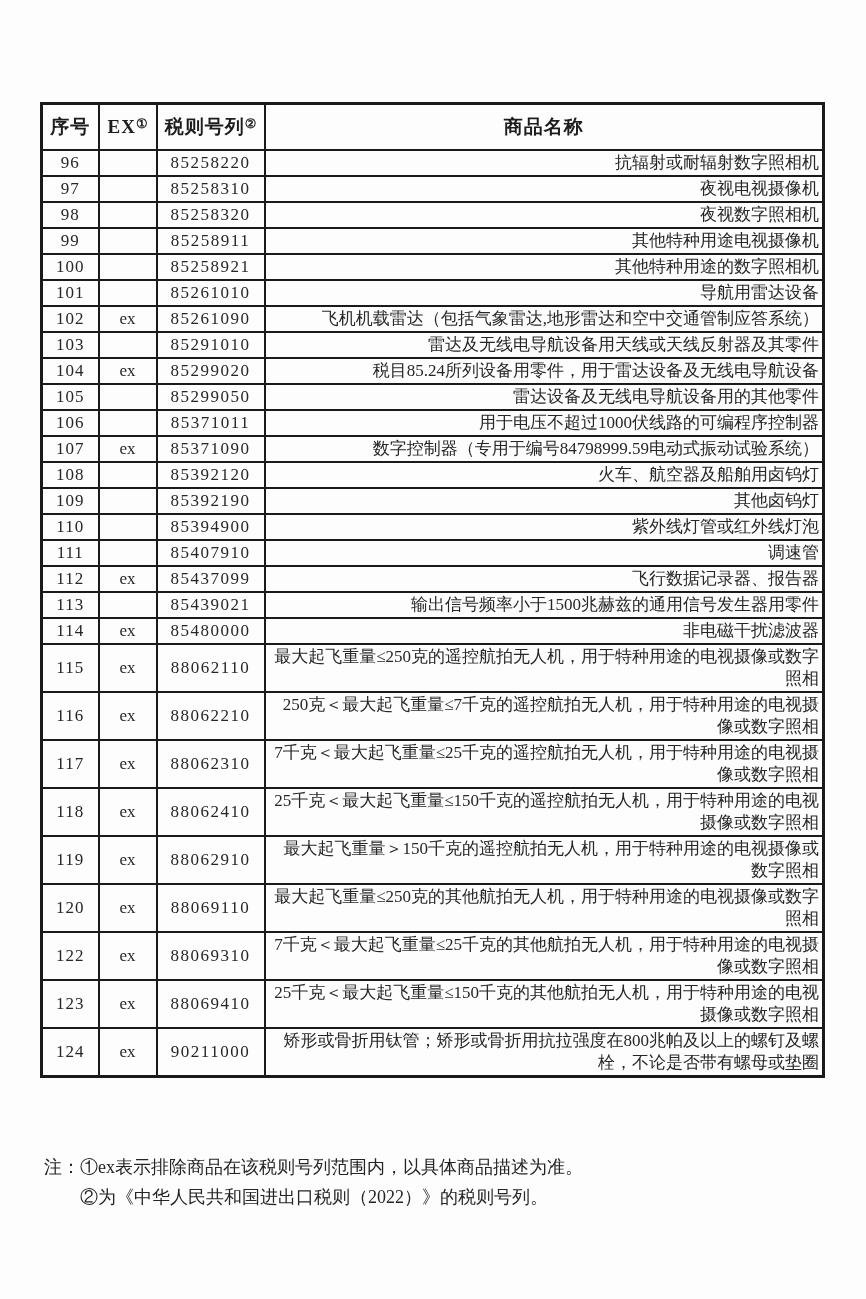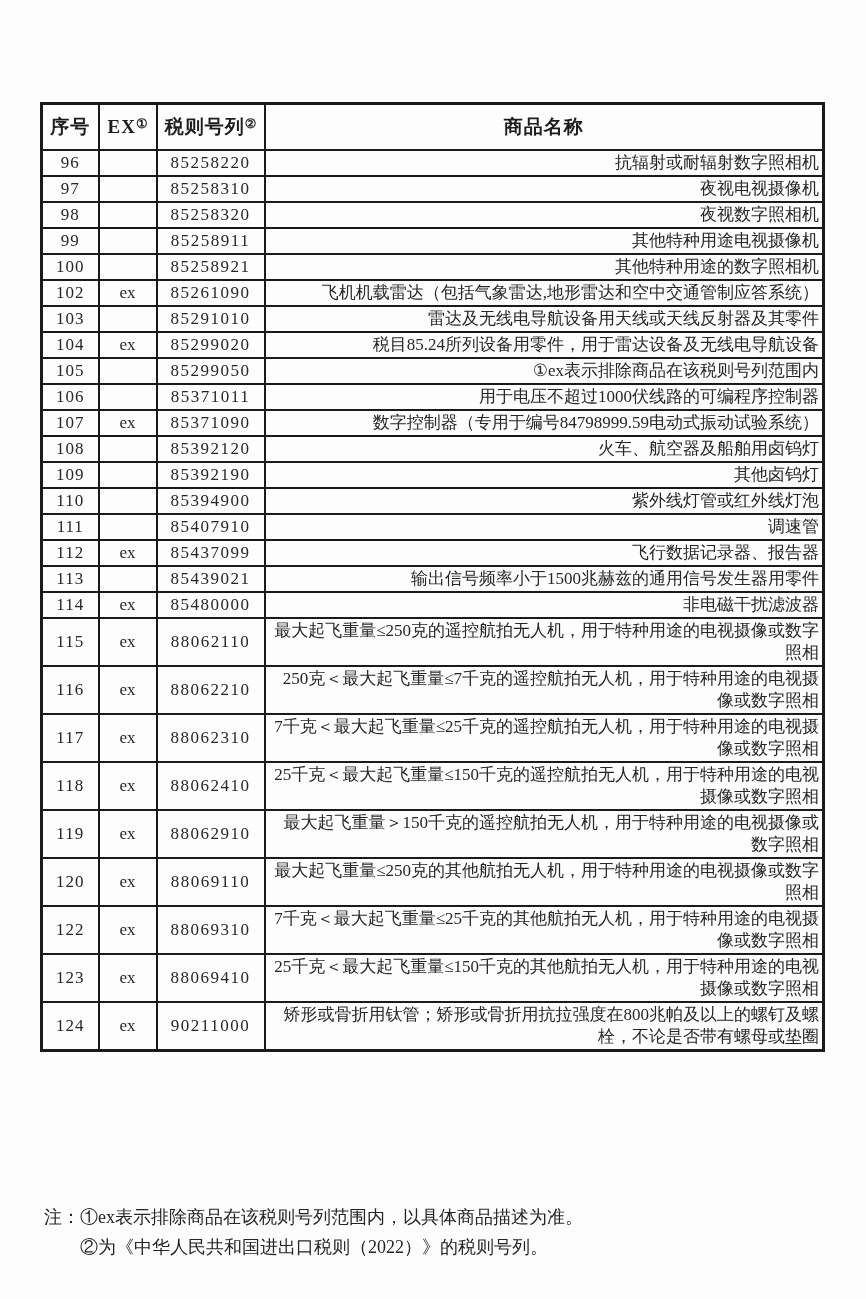--- a/index.html
+++ b/index.html
@@ -67,21 +67,21 @@
     font-size: 17px;
   }
   td.c-name {
     text-align: right;
     padding-left: 5px;
     padding-right: 6px;
   }
   .notes {
     position: absolute;
     left: 44px;
-    top: 1202px;
+    top: 1152px;
     width: 790px;
     font-size: 18px;
     line-height: 30px;
     color: #242424;
   }
   .note-line {
     white-space: nowrap;
   }
   .note-line.indent {
     padding-left: 36px;
@@ -136,20 +136,26 @@
     <td class="c-name">其他特种用途电视摄像机</td>
   </tr>
 
   <tr>
     <td class="c-no">100</td>
     <td class="c-ex"></td>
     <td class="c-code">85258921</td>
     <td class="c-name">其他特种用途的数字照相机</td>
   </tr>
 
+  <tr>
+    <td class="c-no">101</td>
+    <td class="c-ex"></td>
+    <td class="c-code">85261010</td>
+    <td class="c-name">导航用雷达设备</td>
+  </tr>
 
   <tr>
     <td class="c-no">102</td>
     <td class="c-ex">ex</td>
     <td class="c-code">85261090</td>
     <td class="c-name">飞机机载雷达（包括气象雷达,地形雷达和空中交通管制应答系统）</td>
   </tr>
 
   <tr>
     <td class="c-no">103</td>
@@ -162,21 +168,21 @@
     <td class="c-no">104</td>
     <td class="c-ex">ex</td>
     <td class="c-code">85299020</td>
     <td class="c-name">税目85.24所列设备用零件，用于雷达设备及无线电导航设备</td>
   </tr>
 
   <tr>
     <td class="c-no">105</td>
     <td class="c-ex"></td>
     <td class="c-code">85299050</td>
-    <td class="c-name">①ex表示排除商品在该税则号列范围内</td>
+    <td class="c-name">雷达设备及无线电导航设备用的其他零件</td>
   </tr>
 
   <tr>
     <td class="c-no">106</td>
     <td class="c-ex"></td>
     <td class="c-code">85371011</td>
     <td class="c-name">用于电压不超过1000伏线路的可编程序控制器</td>
   </tr>
 
   <tr>

